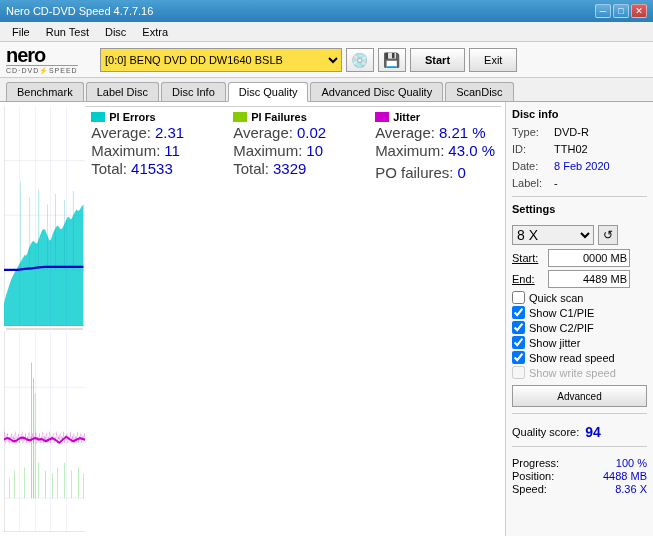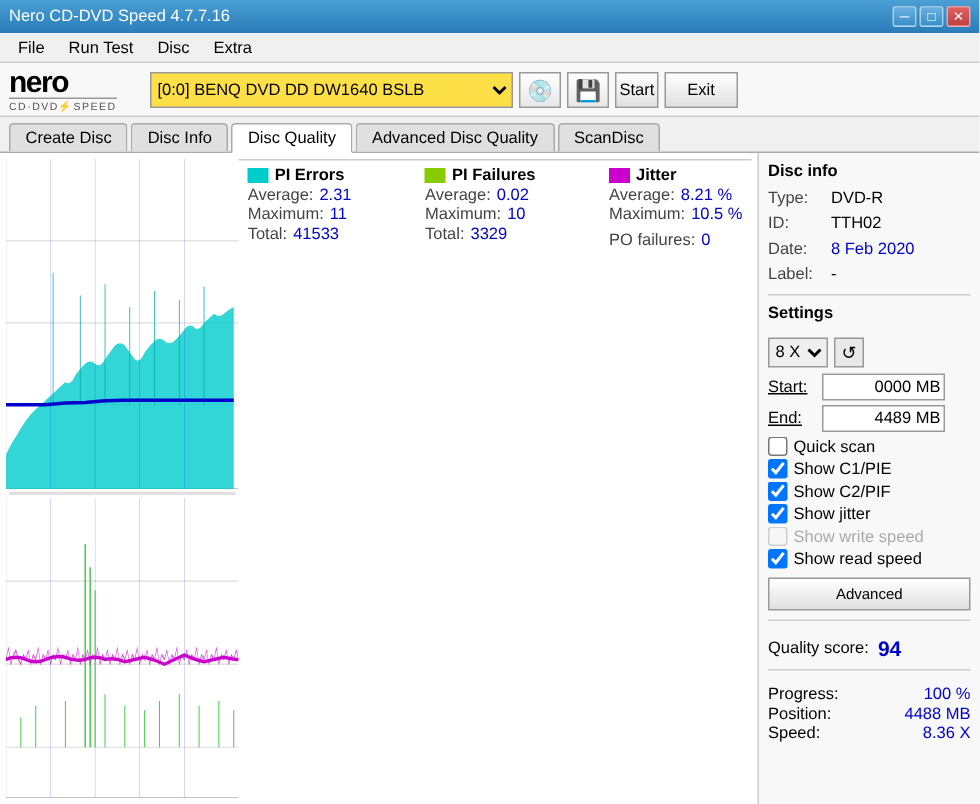--- a/index.html
+++ b/index.html
@@ -14,21 +14,21 @@
     
     
     .menubar { background: #f0f0f0; height: 20px; display: flex; align-items: center; border-bottom: 1px solid #ccc; padding: 0 4px; }
     .menubar-item { padding: 2px 8px; cursor: pointer; font-size: 11px; }
     
     
     .toolbar { background: #f8f8f8; height: 36px; display: flex; align-items: center; padding: 0 6px; gap: 4px; border-bottom: 1px solid #ccc; }
     .toolbar-logo { width: 90px; height: 28px; display: flex; align-items: center; }
     .drive-select { height: 24px; width: 242px; font-size: 11px; border: 1px solid #999; background: #fde047; padding: 0 0; }
     .toolbar-icon-btn { width: 28px; height: 24px; border: 1px solid #999; background: linear-gradient(to bottom, #fff, #e8e8e8); cursor: pointer; display: flex; align-items: center; justify-content: center; font-size: 14px; }
-    .start-btn { height: 24px; padding: 0 2px; border: 1px solid #999; background: linear-gradient(to bottom, #fff, #e0e0e0); cursor: pointer; font-size: 11px; font-weight: normal; }
+    .start-btn { height: 24px; padding: 0 14px; border: 1px solid #999; background: linear-gradient(to bottom, #fff, #e0e0e0); cursor: pointer; font-size: 11px; font-weight: bold; }
     .exit-btn { height: 24px; padding: 0 14px; border: 1px solid #999; background: linear-gradient(to bottom, #fff, #e0e0e0); cursor: pointer; font-size: 11px; }
     
     
     .tabs { background: #f0f0f0; height: 24px; display: flex; align-items: flex-end; padding: 0 6px; border-bottom: 1px solid #aaa; }
     .tab { padding: 3px 10px; border: 1px solid #aaa; border-bottom: none; background: #e0e0e0; cursor: pointer; font-size: 11px; margin-right: 2px; border-radius: 3px 3px 0 0; }
     .tab.active { background: white; border-bottom: 1px solid white; margin-bottom: -1px; z-index: 1; }
     
     
     .main-content { display: flex; height: calc(536px - 22px - 20px - 36px - 24px); background: white; }
     
@@ -45,21 +45,21 @@
     
     .panel-section-title { font-weight: bold; font-size: 11px; color: #000; margin-bottom: 2px; }
     
     .info-row { display: flex; gap: 4px; font-size: 11px; margin-bottom: 1px; }
     .info-label { color: #444; min-width: 38px; }
     .info-value { color: #000; }
     .info-value.blue { color: #0000cc; }
     
     .settings-section { margin-top: 4px; }
     .speed-row { display: flex; gap: 4px; align-items: center; margin-bottom: 4px; }
-    .speed-select { width: 40px; height: 20px; font-size: 11px; border: 1px solid #999; }
+    .speed-select { width: 82px; height: 20px; font-size: 14px; border: 1px solid #999; }
     .refresh-btn { width: 20px; height: 20px; border: 1px solid #999; background: #e8e8e8; cursor: pointer; display: flex; align-items: center; justify-content: center; font-size: 12px; }
     
     .mb-row { display: flex; align-items: center; gap: 4px; margin-bottom: 3px; font-size: 11px; }
     .mb-label { min-width: 32px; text-decoration: underline; }
     .mb-input { width: 82px; height: 18px; border: 1px solid #999; font-size: 11px; text-align: right; padding-right: 2px; }
     
     .checkbox-row { display: flex; align-items: center; gap: 4px; margin-bottom: 2px; font-size: 11px; }
     .checkbox-row input[type="checkbox"] { width: 13px; height: 13px; }
     
     .advanced-btn { width: 100%; height: 22px; border: 1px solid #999; background: linear-gradient(to bottom, #fff, #e0e0e0); cursor: pointer; font-size: 10px; margin-top: 4px; }
@@ -69,21 +69,21 @@
     
     .progress-section { margin-top: 4px; }
     .progress-row { display: flex; justify-content: space-between; font-size: 11px; margin-bottom: 1px; }
     
     
     .legend-stats { padding: 4px 6px; border-top: 1px solid #ccc; background: white; }
     .legend-row { display: flex; align-items: flex-start; gap: 20px; }
     .legend-item { display: flex; flex-direction: column; gap: 1px; }
     .legend-header { display: flex; align-items: center; gap: 4px; font-size: 11px; font-weight: bold; }
     .legend-color { width: 14px; height: 10px; }
-    .stat-row { display: flex; gap: 4px; font-size: 11px; }
+    .stat-row { display: flex; gap: 4px; font-size: 15px; }
     .stat-label { color: #444; }
     .stat-value { color: #0000cc; }
     
     
     svg { display: block; }
     
     .divider { height: 1px; background: #ccc; margin: 2px 0; }
   </style>
 </head>
 <body>
@@ -116,21 +116,22 @@
   <select class="drive-select">
     <option>[0:0]  BENQ DVD DD DW1640 BSLB</option>
   </select>
   <div class="toolbar-icon-btn">💿</div>
   <div class="toolbar-icon-btn">💾</div>
   <button class="start-btn">Start</button>
   <button class="exit-btn">Exit</button>
 </div>
 
 <div class="tabs">
-  <div class="tab">Create Disc</div>
+  <div class="tab">Benchmark</div>
+  <div class="tab">Label Disc</div>
   <div class="tab">Disc Info</div>
   <div class="tab active">Disc Quality</div>
   <div class="tab">Advanced Disc Quality</div>
   <div class="tab">ScanDisc</div>
 </div>
 
 <div class="main-content">
 
   <div class="chart-area">
     <div class="chart-container">
@@ -300,21 +301,21 @@
           <div class="legend-header">
             <div class="legend-color" style="background:#cc00cc;"></div>
             <span>Jitter</span>
           </div>
           <div class="stat-row">
             <span class="stat-label">Average:</span>
             <span class="stat-value">8.21 %</span>
           </div>
           <div class="stat-row">
             <span class="stat-label">Maximum:</span>
-            <span class="stat-value">10.5 %</span>
+            <span class="stat-value">43.0 %</span>
           </div>
           <div class="stat-row" style="margin-top:4px;">
             <span class="stat-label">PO failures:</span>
             <span class="stat-value">0</span>
           </div>
         </div>
       </div>
     </div>
   </div>
 
@@ -369,26 +370,26 @@
       </div>
       <div class="checkbox-row">
         <input type="checkbox" checked="" style="">
         <span>Show C2/PIF</span>
       </div>
       <div class="checkbox-row">
         <input type="checkbox" checked="" style="">
         <span>Show jitter</span>
       </div>
       <div class="checkbox-row">
+        <input type="checkbox" checked="" style="">
+        <span>Show read speed</span>
+      </div>
+      <div class="checkbox-row">
         <input type="checkbox" disabled="" style="">
         <span style="color:#aaa;">Show write speed</span>
-      </div>
-      <div class="checkbox-row">
-        <input type="checkbox" checked="" style="">
-        <span>Show read speed</span>
       </div>
       
       <button class="advanced-btn">Advanced</button>
     </div>
 
     <div class="divider"></div>
 
     <div class="quality-score-row">
       <span>Quality score:</span>
       <span class="quality-score-value">94</span>

